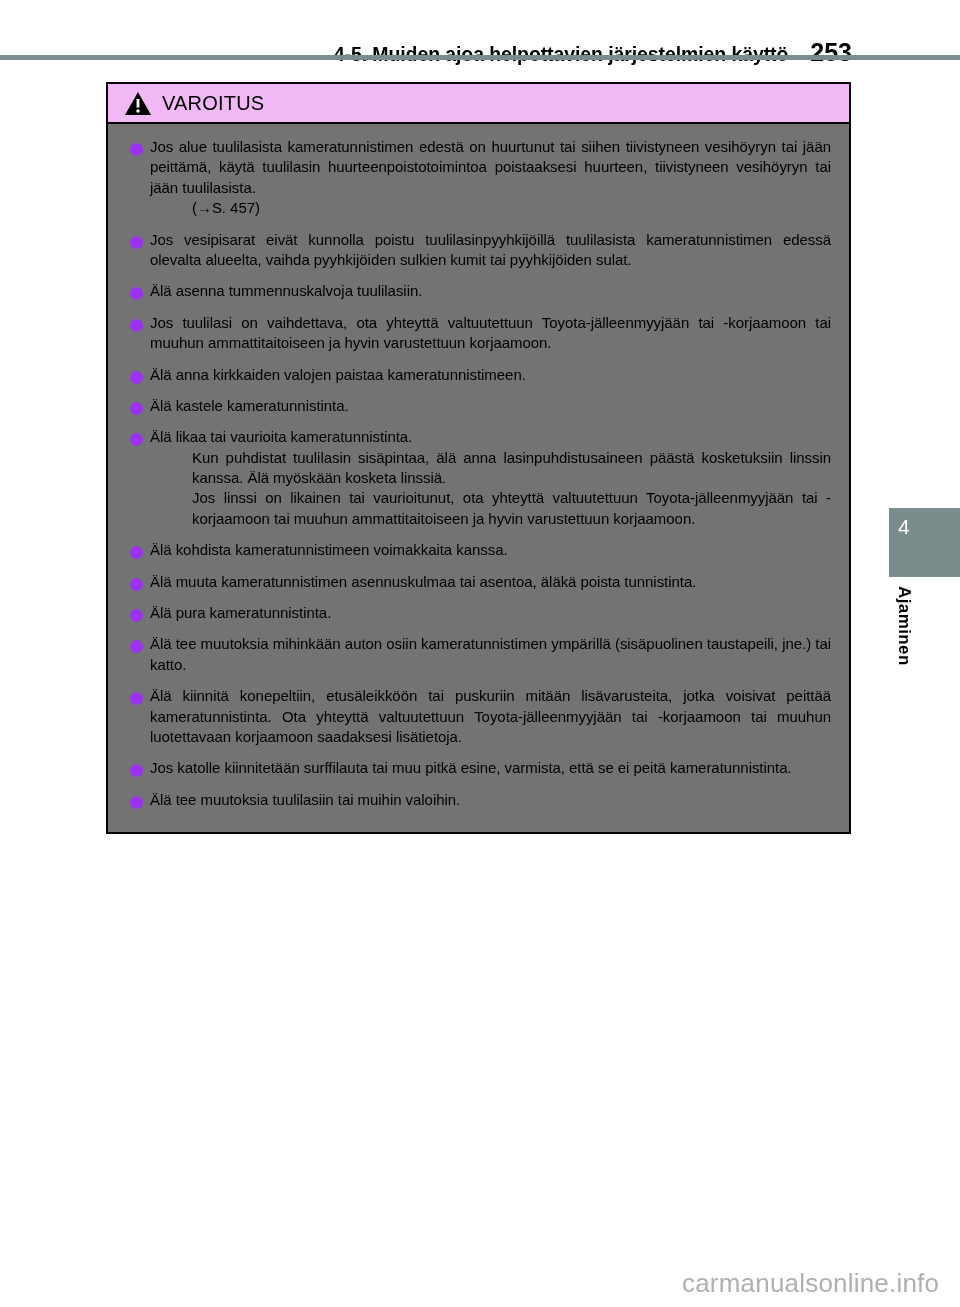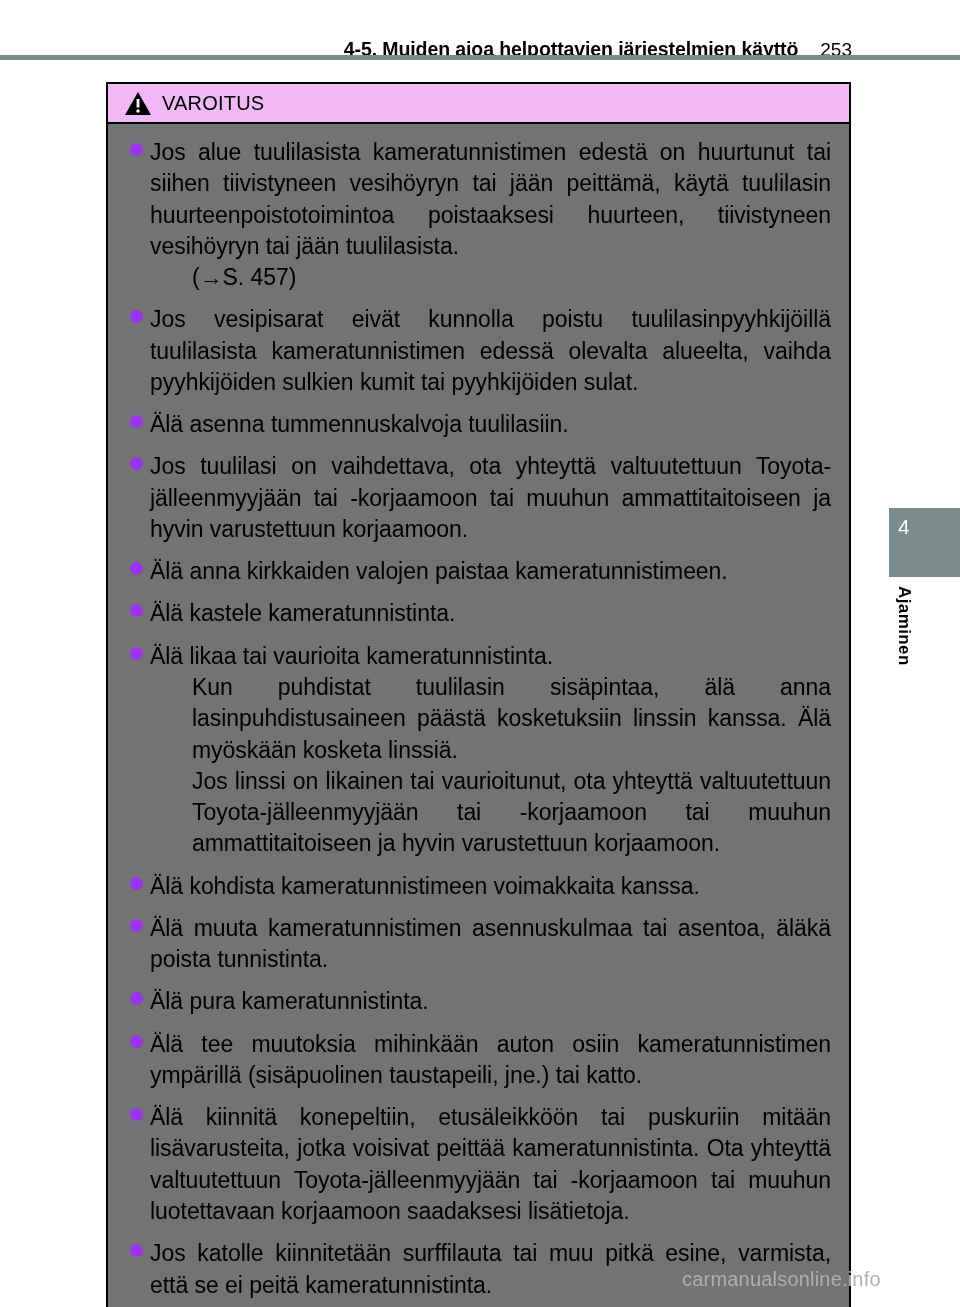--- a/index.html
+++ b/index.html
@@ -34,22 +34,22 @@
     align-items: baseline;
     gap: 22px;
   }
   .header-title {
     font-size: 19.5px;
     font-weight: bold;
     letter-spacing: -0.1px;
     white-space: nowrap;
   }
   .header-pageno {
-    font-size: 19px;
-    font-weight: normal;
+    font-size: 25px;
+    font-weight: bold;
     letter-spacing: 0px;
   }
   .header-rule {
     position: absolute;
     left: 0;
     top: 55px;
     width: 960px;
     height: 5px;
     background: #7b8c8c;
   }
@@ -132,41 +132,41 @@
   .bullet-dot {
     position: absolute;
     left: 4px;
     top: 6px;
     width: 13px;
     height: 13px;
     border-radius: 50%;
     background: #9a33ee;
   }
   .para {
-    font-size: 23px;
+    font-size: 15px;
     line-height: 1.36;
     text-align: justify;
     text-justify: inter-word;
     margin: 0;
     letter-spacing: -0.05px;
   }
   .para.nojustify {
     text-align: left;
   }
   .para + .para {
     margin-top: 0;
     margin-left: 42px;
   }
 
   
   .watermark {
     position: absolute;
     left: 682px;
     top: 1268px;
-    font-size: 20px;
+    font-size: 26px;
     color: #b0b0b0;
     letter-spacing: 0.2px;
     white-space: nowrap;
   }
 </style>
 </head>
 <body>
 
 <div class="page-header">
   <div class="header-inner">

